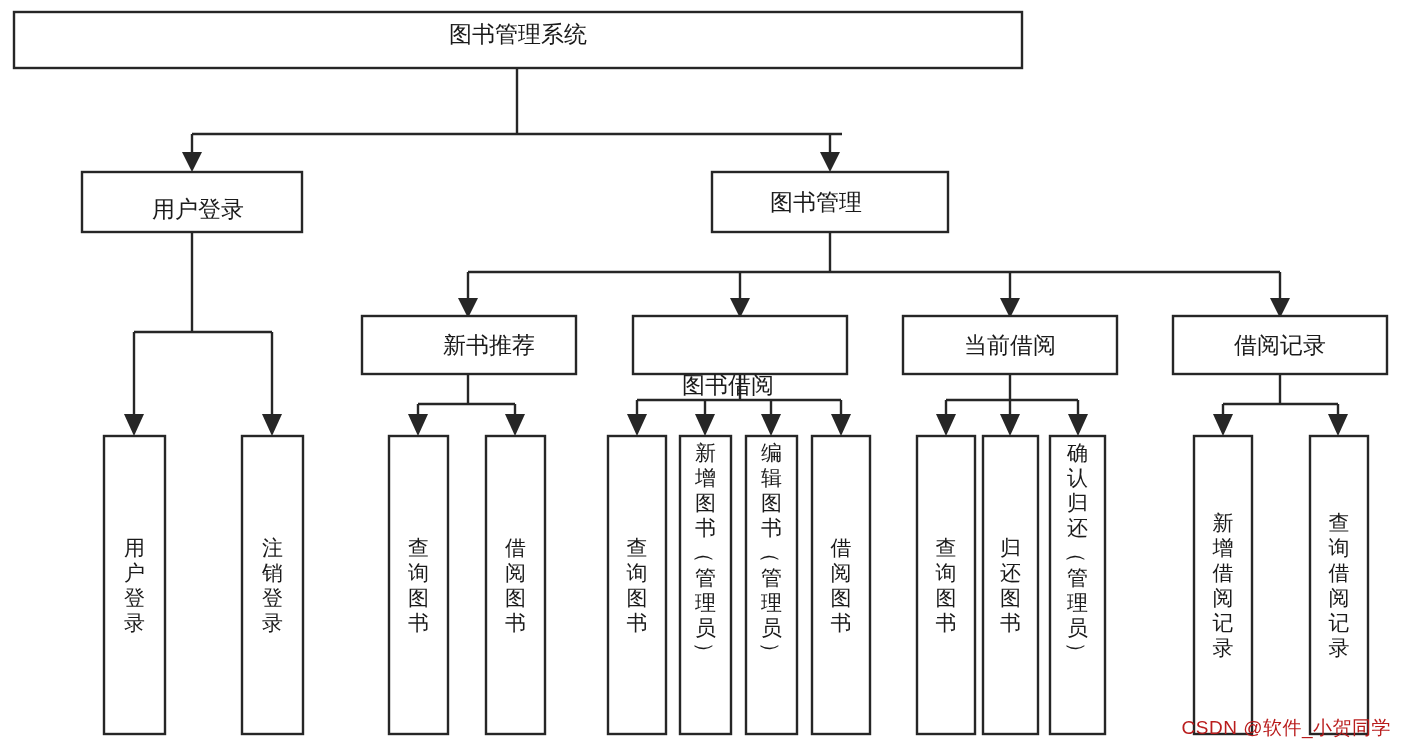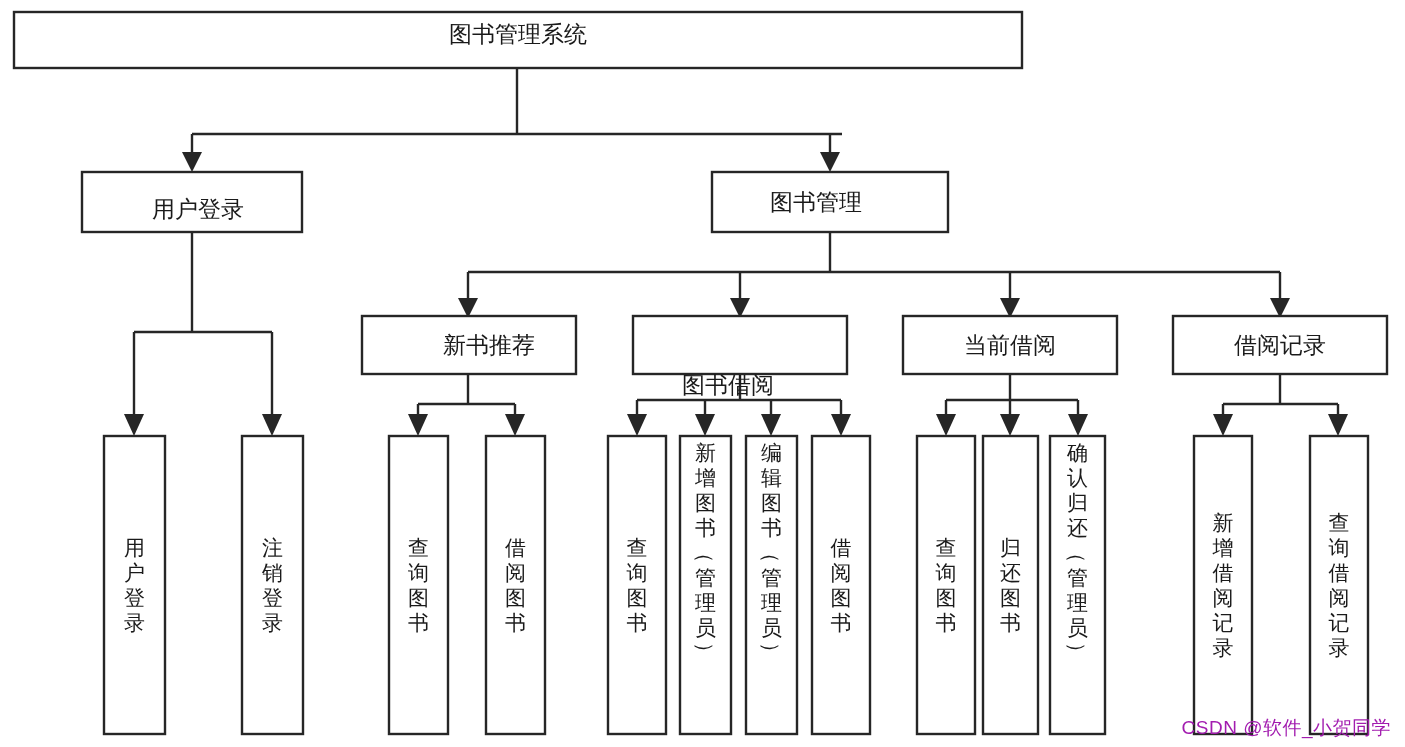--- a/index.html
+++ b/index.html
@@ -72,21 +72,21 @@
     color: #1a1a1a;
     pointer-events: none;
     white-space: nowrap;
   }
   #watermark {
     position: absolute;
     right: 14px;
     bottom: 6px;
     font-family: "Liberation Sans", "DejaVu Sans", sans-serif;
     font-size: 19px;
-    color: #a21caf;
+    color: #b91c1c;
     letter-spacing: 0.5px;
     white-space: nowrap;
   }
 </style>
 </head>
 <body>
 
 <div id="diagram-root">
 
   <svg class="tree-svg" viewBox="0 0 1405 747">

